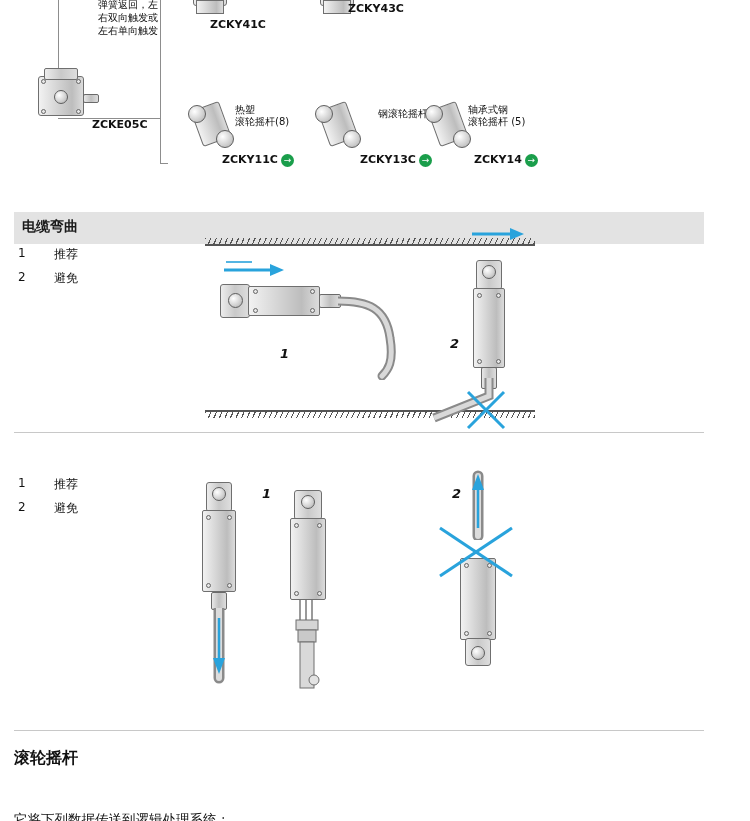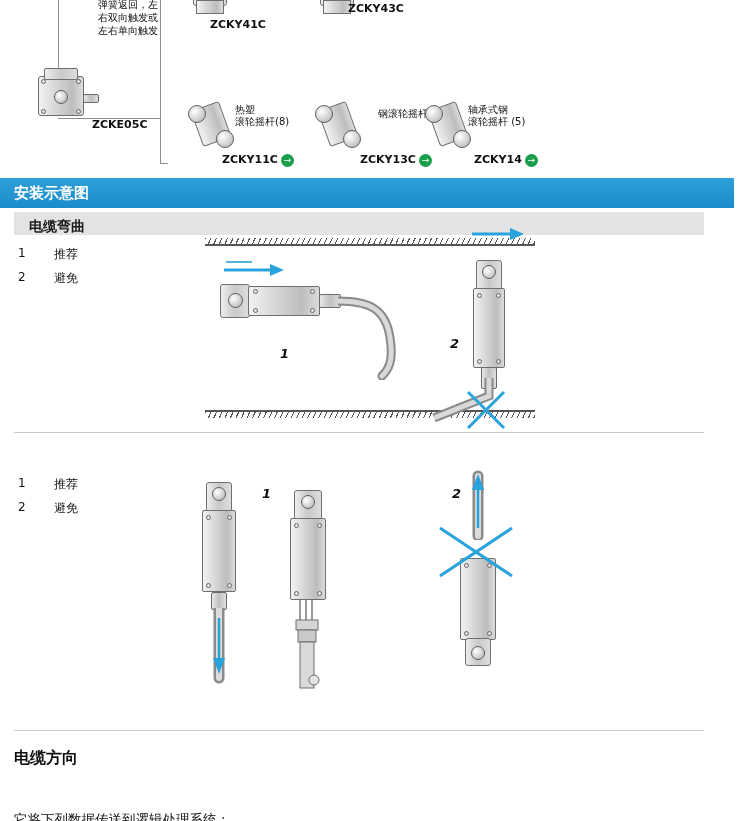--- a/index.html
+++ b/index.html
@@ -92,27 +92,27 @@
     right: 0; top: 0;
     width: 16px; height: 30px;
     background: #ffffff;
   }
 
   
   .sub-bar {
     position: absolute;
     left: 14px;
     width: 690px;
-    height: 23px;
+    height: 32px;
     background: #e3e3e3;
     font-size: 14px;
     font-weight: bold;
     color: #1a1a1a;
     line-height: 28px;
-    padding-left: 15px;
+    padding-left: 8px;
     box-sizing: border-box;
   }
   .legend {
     position: absolute;
     font-size: 12px;
     color: #111;
   }
   .legend .num {
     position: absolute;
     left: 0;
@@ -269,23 +269,20 @@
     <div class="draw" style="left:425px; top:100px;">
       <div class="body-box" style="left:8px; top:5px; width:30px; height:38px; border-radius:3px; transform:rotate(-20deg);"></div>
       <div class="roller" style="left:0px; top:5px; width:18px; height:18px;"></div>
       <div class="roller" style="left:28px; top:30px; width:18px; height:18px;"></div>
     </div>
     <div class="desc-label" style="left:468px; top:104px;">轴承式钢
 滚轮摇杆 (5)</div>
     <div class="code-label" style="left:458px; top:153px;margin-left:16px;"><span>ZCKY14</span><span class="arrow-badge">→</span></div>
   </div>
 
-  <div class="section-bar" style="top:178px;">
-    <span>安装示意图</span>
-  </div>
 
   <div class="sub-bar" style="top:212px;">
     <span>电缆弯曲</span>
   </div>
 
   <div class="legend" style="left:18px; top:246px; width:140px; height:18px;">
     <span class="num">1</span>
     <span class="txt">推荐</span>
   </div>
   <div class="legend" style="left:18px; top:270px; width:140px; height:18px;">
@@ -415,16 +412,16 @@
       </svg>
       <svg width="90" height="60" style="position:absolute; left:-24px; top:-4px;">
         <path d="M6,4 L78,52" stroke="#29a3dc" stroke-width="3"></path>
         <path d="M78,4 L6,52" stroke="#29a3dc" stroke-width="3"></path>
       </svg>
     </div>
     <div class="num-marker" style="left:272px; top:16px;">2</div>
   </div>
 
   <div class="divider" style="top:730px;"></div>
-  <div class="bottom-title" style="top:748px;">电缆方向</div>
+  <div class="bottom-title" style="top:748px;">滚轮摇杆</div>
   <div class="bottom-para" style="top:808px;">它将下列数据传送到逻辑处理系统：</div>
 
 </div>
 
 </body></html>

